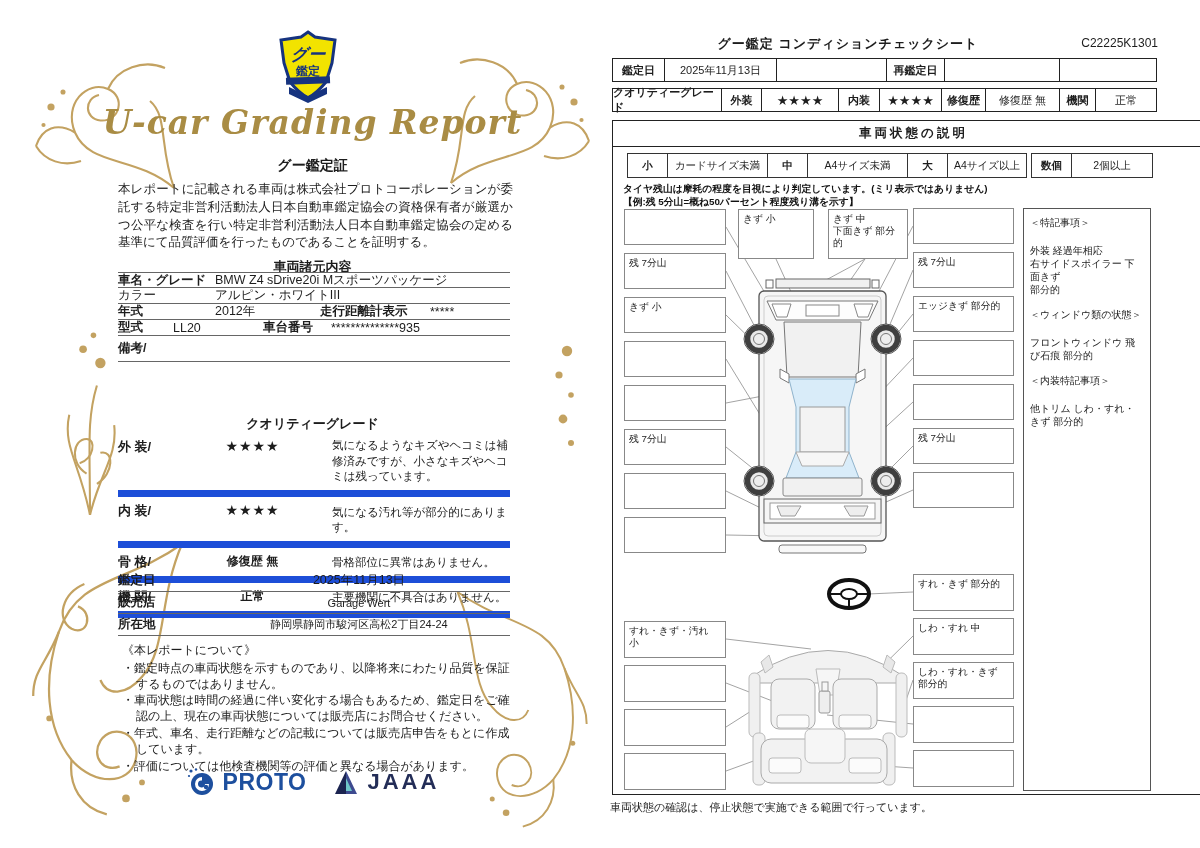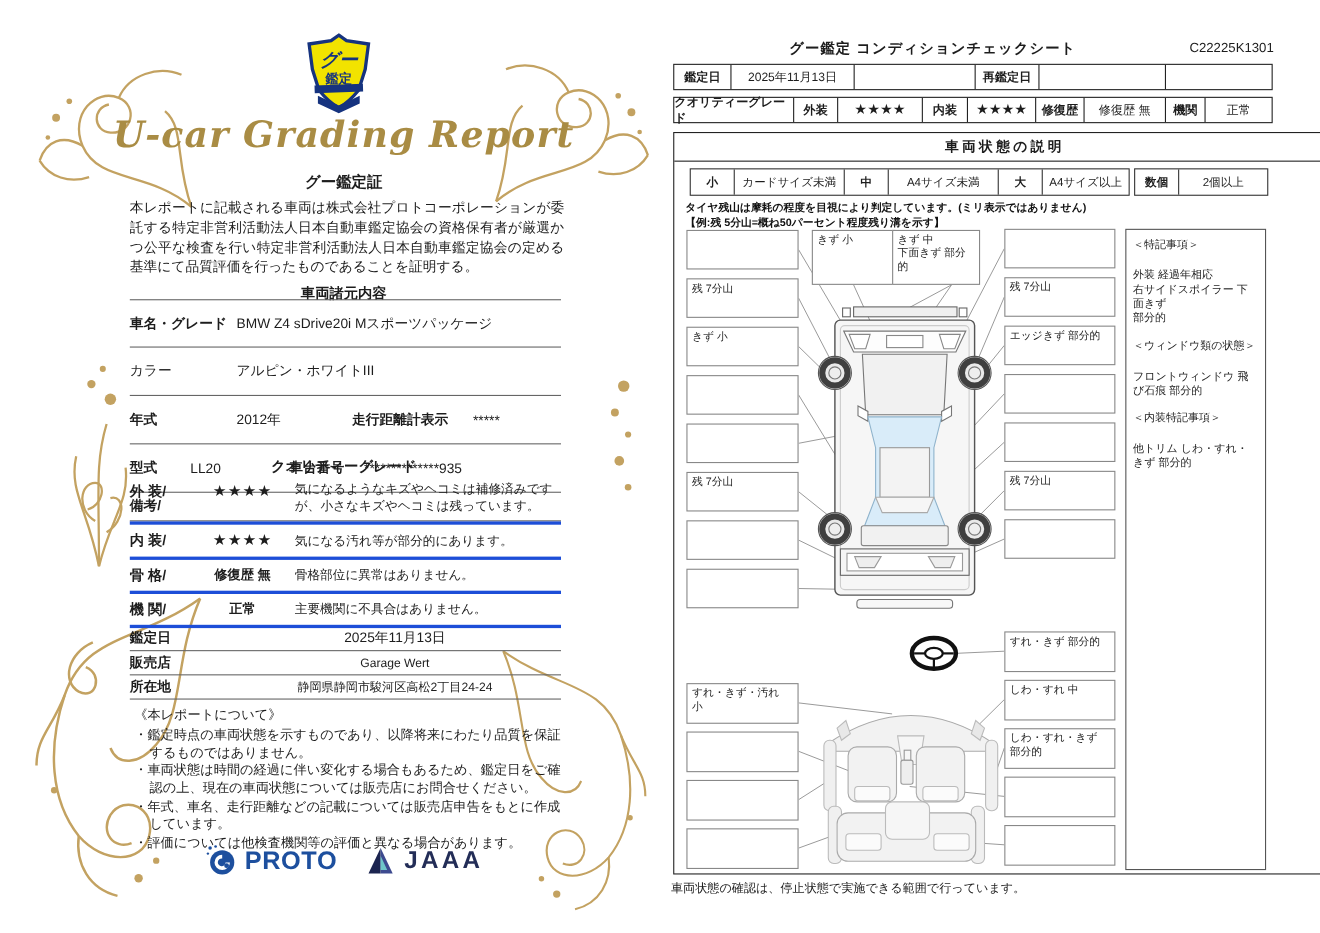--- a/index.html
+++ b/index.html
@@ -19,25 +19,25 @@
   #intro { position: absolute; left: 88px; top: 156px; width: 395px; font-size: 12.5px;
     line-height: 1.42; text-align: justify; }
   #specs-heading { position: absolute; left: 0; top: 233px; width: 565px; text-align: center;
     font-size: 13px; font-weight: bold; }
   .ltable { position: absolute; left: 88px; width: 392px; }
   .lrow { position: relative; border-bottom: 1px solid #666; display: flex; align-items: center; }
   .lrow.topline { border-top: 1px solid #666; }
   .lbl { font-size: 12.5px; }
   .val { font-size: 12.5px; }
   #spec-table { top: 247px; }
-  #spec-table .lrow { height: 44px; }
+  #spec-table .lrow { height: 16px; }
   #grade-heading { position: absolute; left: 0; top: 390px; width: 565px; text-align: center;
     font-size: 13px; font-weight: bold; }
   #grade-table { top: 408px; }
-  .grow { border-bottom: 3px solid #1d4ed8; display: flex; padding: 5px 0; }
+  .grow { border-bottom: 7px solid #1d4ed8; display: flex; padding: 5px 0; gap: 32px; }
   .grow .glabel { width: 55px; font-size: 13px; font-weight: bold; flex: none; }
   .grow .gvalue { width: 95px; text-align: center; flex: none; font-size: 13px; font-weight: bold; }
   .grow .gvalue.stars { font-size: 14px; letter-spacing: 1px; }
   .grow .gdesc { flex: 1; font-size: 11.5px; line-height: 1.35; }
   #meta-table { top: 545px; }
   #meta-table .lrow { height: 22px; }
   #meta-table .lbl { width: 90px; font-weight: bold; font-size: 12.5px; }
   #meta-table .mval { flex: 1; text-align: center; font-size: 12px; }
   #about { position: absolute; left: 92px; top: 618px; width: 398px; font-size: 12px; line-height: 1.32; }
   #about .about-title { margin-bottom: 2px; }
@@ -432,21 +432,21 @@
       <div class="dmg-box" style="left:11px;top:88px;width:102px;height:36px"></div>
       <div class="dmg-box" style="left:11px;top:132px;width:102px;height:36px">残 7分山</div>
       <div class="dmg-box" style="left:11px;top:176px;width:102px;height:36px">きず 小</div>
       <div class="dmg-box" style="left:11px;top:220px;width:102px;height:36px"></div>
       <div class="dmg-box" style="left:11px;top:264px;width:102px;height:36px"></div>
       <div class="dmg-box" style="left:11px;top:308px;width:102px;height:36px">残 7分山</div>
       <div class="dmg-box" style="left:11px;top:352px;width:102px;height:36px"></div>
       <div class="dmg-box" style="left:11px;top:396px;width:102px;height:36px"></div>
 
       <div class="dmg-box" style="left:125px;top:88px;width:76px;height:50px">きず 小</div>
-      <div class="dmg-box" style="left:198px;top:88px;width:80px;height:50px">きず 中
+      <div class="dmg-box" style="left:215px;top:88px;width:80px;height:50px">きず 中
 下面きず 部分的</div>
 
       <div class="dmg-box" style="left:300px;top:87px;width:101px;height:36px"></div>
       <div class="dmg-box" style="left:300px;top:131px;width:101px;height:36px">残 7分山</div>
       <div class="dmg-box" style="left:300px;top:175px;width:101px;height:36px">エッジきず 部分的</div>
       <div class="dmg-box" style="left:300px;top:219px;width:101px;height:36px"></div>
       <div class="dmg-box" style="left:300px;top:263px;width:101px;height:36px"></div>
       <div class="dmg-box" style="left:300px;top:307px;width:101px;height:36px">残 7分山</div>
       <div class="dmg-box" style="left:300px;top:351px;width:101px;height:36px"></div>
 

